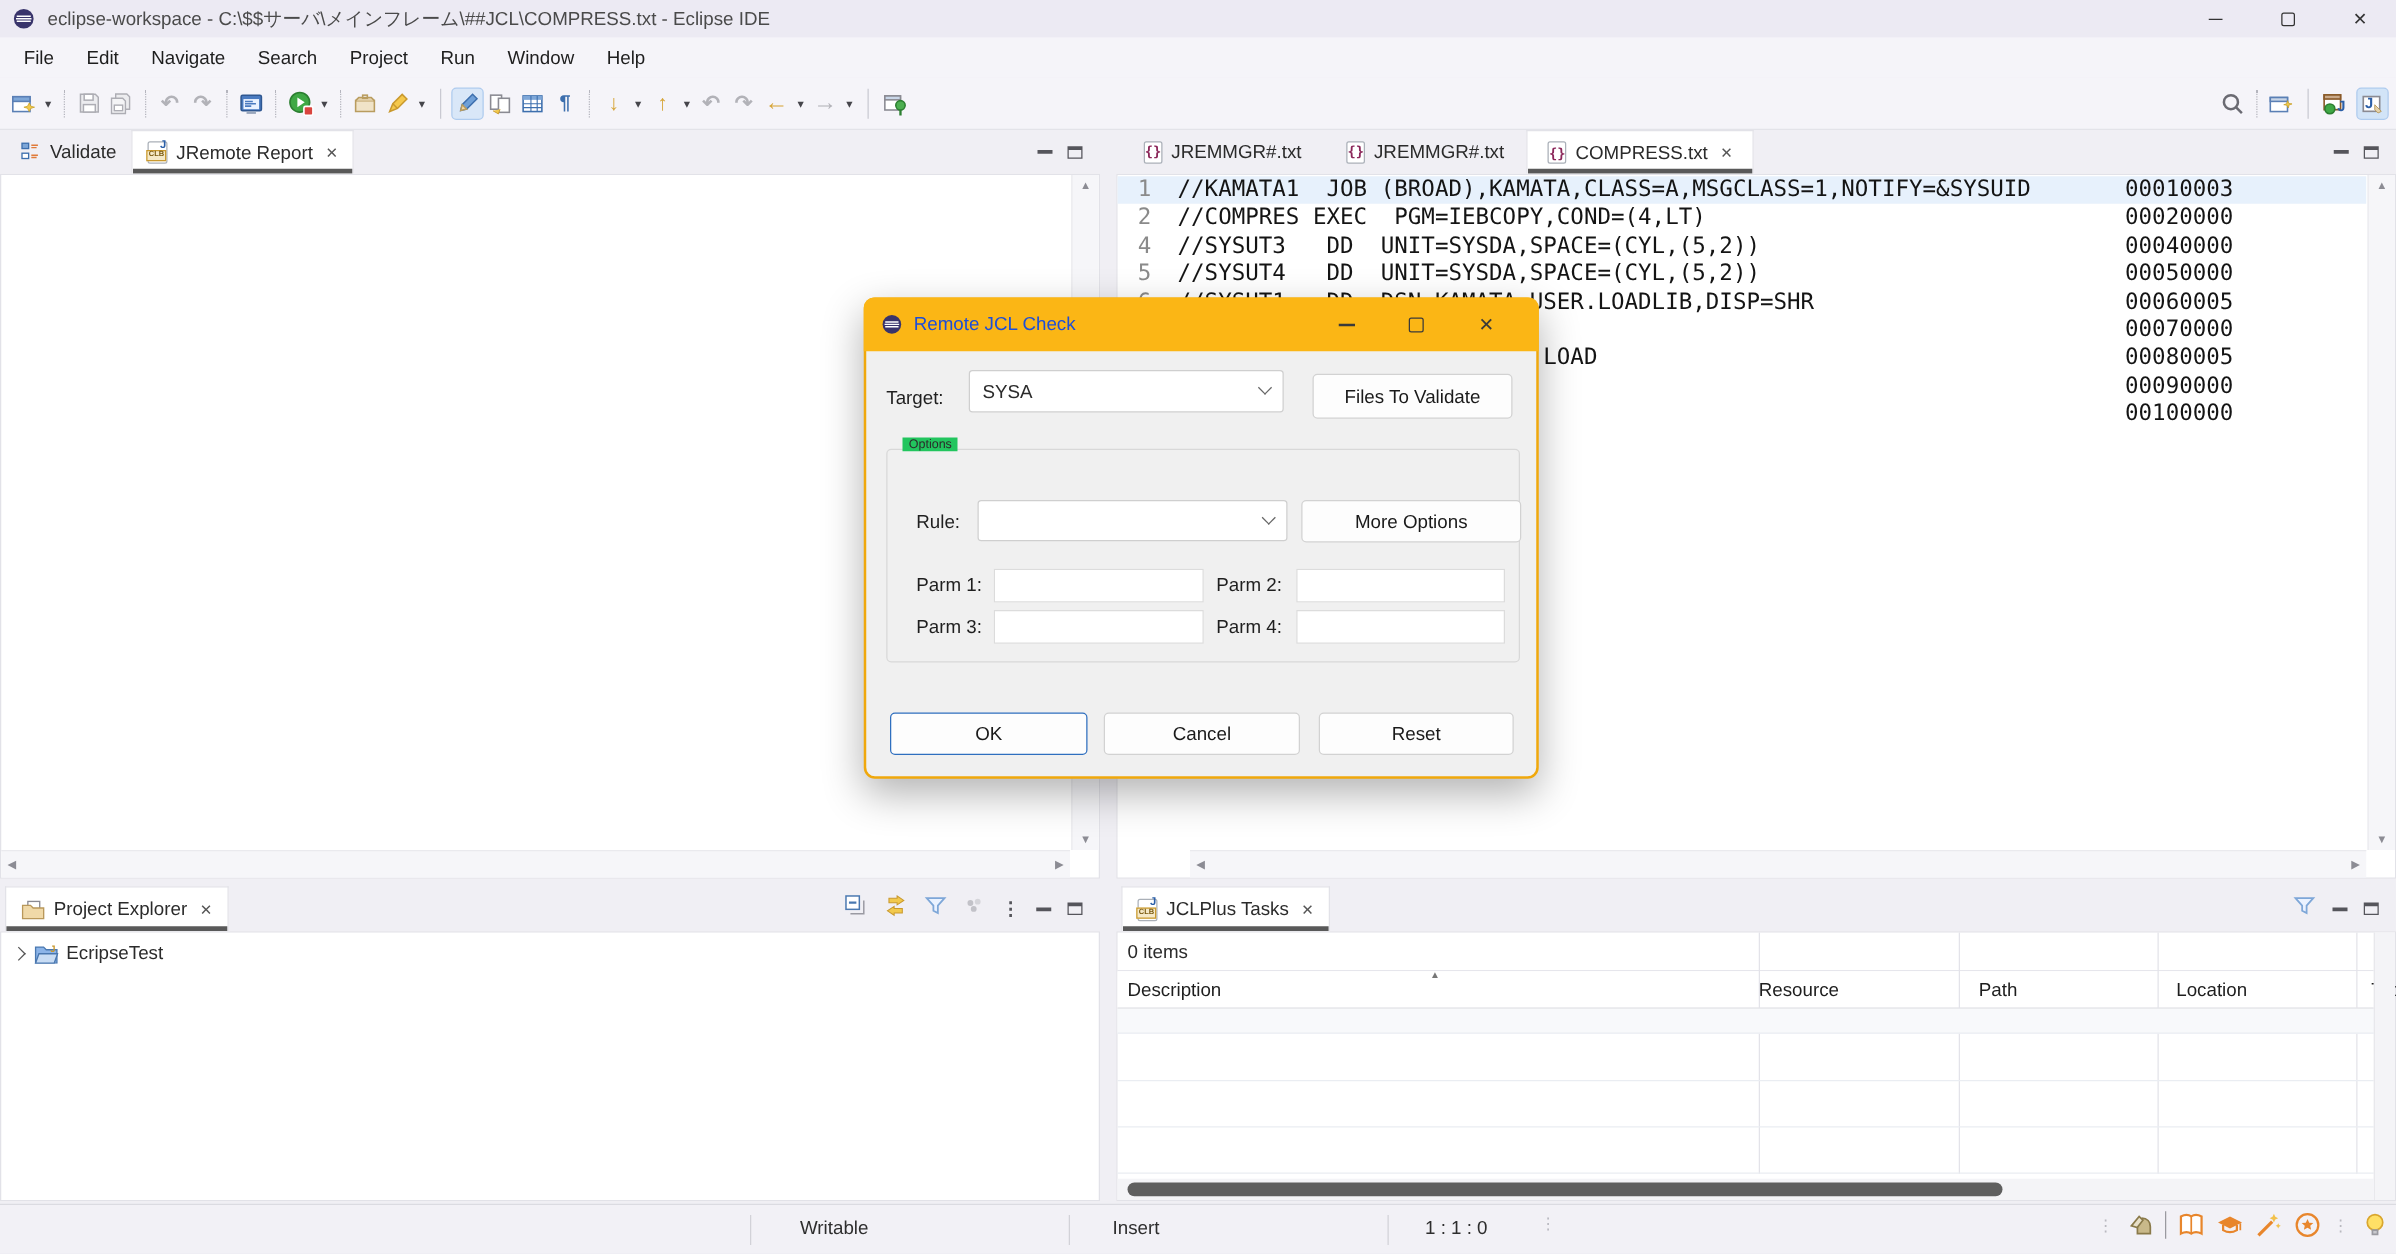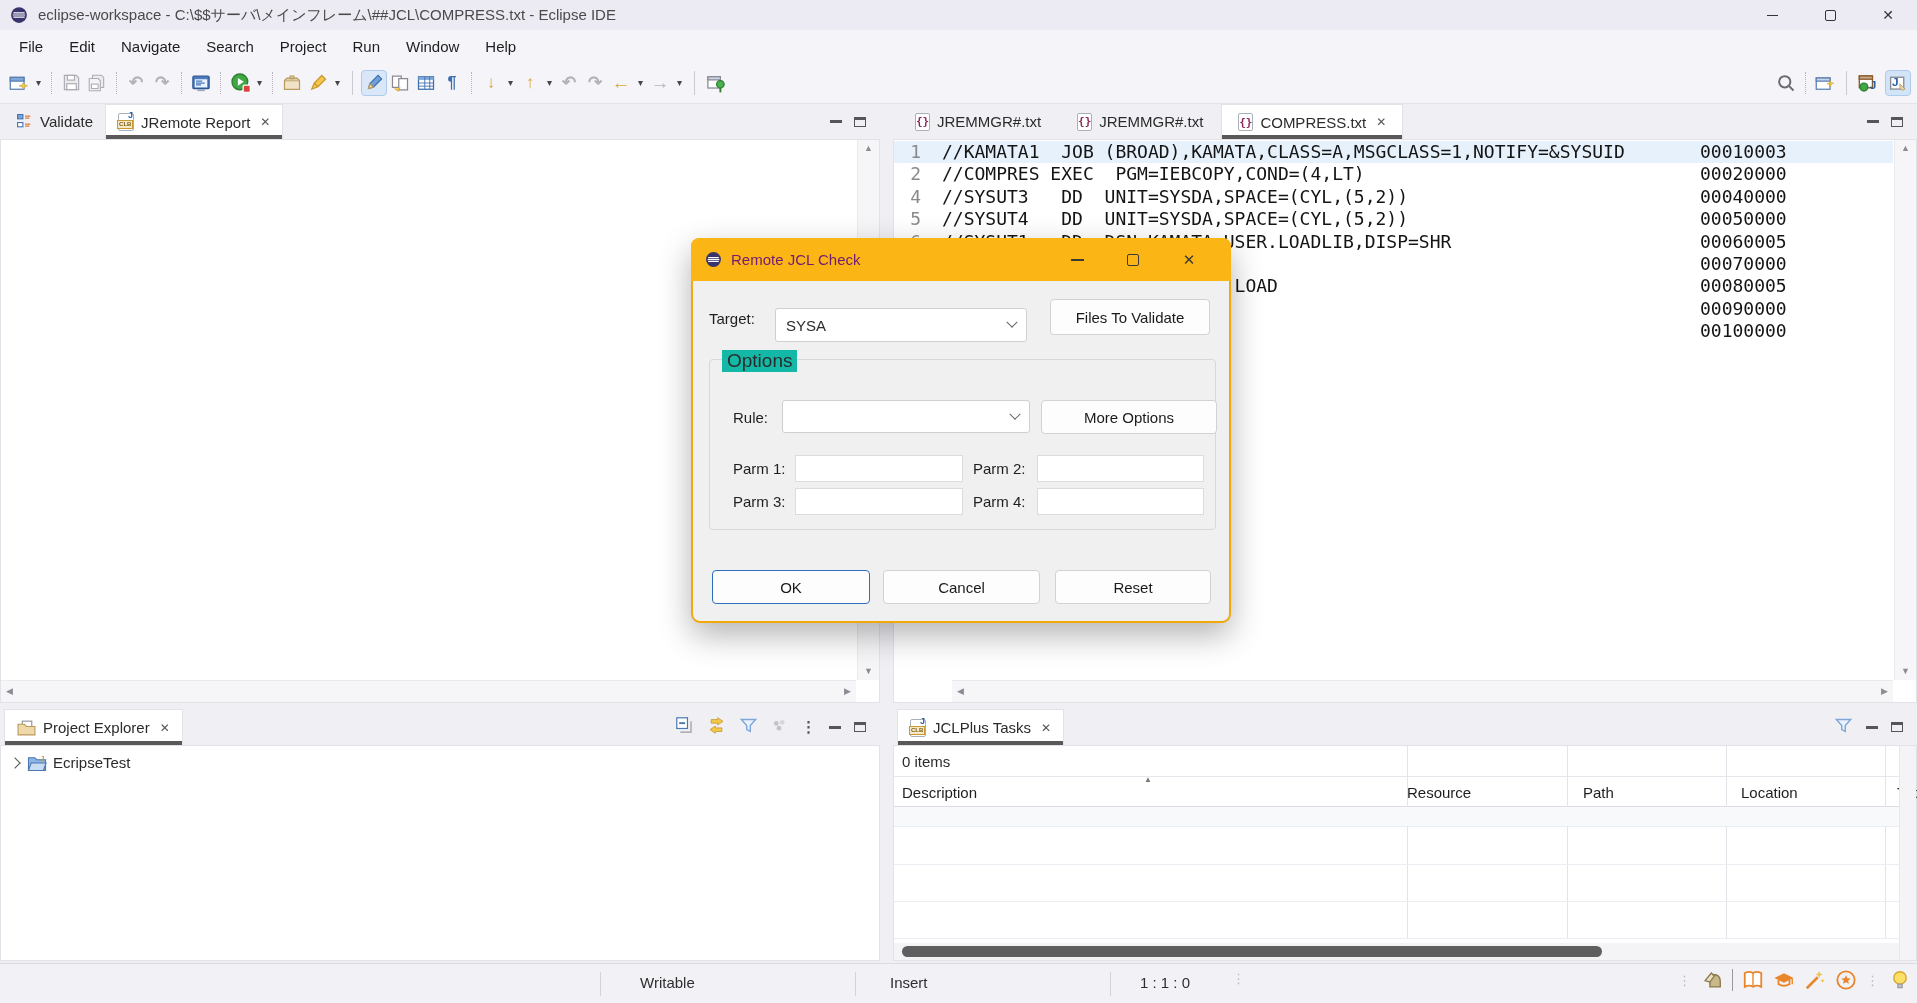--- a/index.html
+++ b/index.html
@@ -67,35 +67,35 @@
   .sortcaret { position:absolute; left:250px; top:-2px; font-size:8px; color:#777; }
   .tasks-vscroll { position:absolute; right:0; top:0; bottom:0; width:17px; background:#F4F4F7; border-left:1px solid #E8E8EC; }
   .tasks-htrack { position:absolute; left:0; right:17px; bottom:0; height:17px; background:#F4F4F7; }
   .tasks-hthumb { position:absolute; left:8px; bottom:3px; width:700px; height:11px; background:#5F5F5F; border-radius:6px; }
 
   
   .dialog { position:absolute; left:691px; top:238px; width:540px; height:385px; background:#F0F0F0;
             border:2px solid #F0A80C; border-radius:9px; box-shadow:0 12px 32px rgba(0,0,0,.30); z-index:50; }
   .dlg-titlebar { position:absolute; left:-2px; top:-2px; right:-2px; height:43px; background:#FBB615;
                   border-radius:8px 8px 0 0; display:flex; align-items:center; padding-left:14px; }
-  .dlg-title { font-size:15px; color:#701a75; margin-left:9px; }
+  .dlg-title { font-size:15px; color:#1d4ed8; margin-left:9px; }
   .dlg-controls { margin-left:auto; display:flex; padding-right:14px; }
   .dlg-cbtn { width:56px; height:40px; display:flex; align-items:center; justify-content:center; color:#3A3A3A; font-size:15px; }
   .dmin { width:13px; height:2px; background:#3A3A3A; display:block; }
   .dmax { width:12px; height:12px; border:1.5px solid #3A3A3A; border-radius:2px; display:block; }
   .dlg-label { position:absolute; font-size:15px; color:#1F1F1F; }
   .combo { position:absolute; background:#fff; border:1px solid #CFCFCF; border-radius:3px;
            display:flex; align-items:center; justify-content:space-between; padding:0 10px; font-size:15px; }
   .chev { width:8px; height:8px; border-right:1.5px solid #666; border-bottom:1.5px solid #666;
           transform:rotate(45deg) translate(-2px,-2px); }
   .btn { position:absolute; background:#FDFDFD; border:1px solid #D2D2D2; border-radius:4px;
          display:flex; align-items:center; justify-content:center; font-size:15px; color:#1A1A1A; }
   .btn.default { border:1.5px solid #2F6FBF; }
   .group { position:absolute; border:1px solid #D8D8D8; border-radius:4px; }
-  .group-legend { position:absolute; top:-10px; left:12px; background:#14b8a6; padding:0 5px; font-size:19px; color:#2B2B2B; }
+  .group-legend { position:absolute; top:-10px; left:12px; background:#22c55e; padding:0 5px; font-size:10px; color:#2B2B2B; }
   .pinput { position:absolute; background:#fff; border:1px solid #DCDCDC; height:27px; font-size:15px; padding:0 6px;
             font-family:"Liberation Sans", sans-serif; }
 
   
   .tree-item { display:flex; align-items:center; gap:6px; padding:8px 0 0 10px; font-size:15px; }
   .tree-chev { width:8px; height:8px; border-right:1.5px solid #555; border-bottom:1.5px solid #555;
                transform:rotate(-45deg); margin-right:2px; }
 
   
   .statusbar { position:absolute; left:0; top:963px; width:1917px; height:40px; background:#F2F1F6;
@@ -524,21 +524,21 @@
             <span class="dmin"></span>
           </div>
         <div class="dlg-cbtn">
             <span class="dmax"></span>
           </div>
         <div class="dlg-cbtn">✕</div>
       </div>
     </div>
 
     <span class="dlg-label" style="left:16px; top:70px;">Target:</span>
-    <div class="combo" style="left:82px; top:68px; width:252px; height:34px;">
+    <div class="combo" style="left:82px; top:56px; width:252px; height:34px;">
       <span>SYSA</span>
       <span class="chev"></span>
     </div>
     <div class="btn" style="left:357px; top:59px; width:160px; height:36px;">Files To Validate</div>
 
     <div class="group" style="left:16px; top:119px; width:507px; height:171px;">
       <span class="group-legend">Options</span>
       <span class="dlg-label" style="left:23px; top:49px;">Rule:</span>
       <div class="combo" style="left:72px; top:40px; width:248px; height:33px;">
         <span></span>

